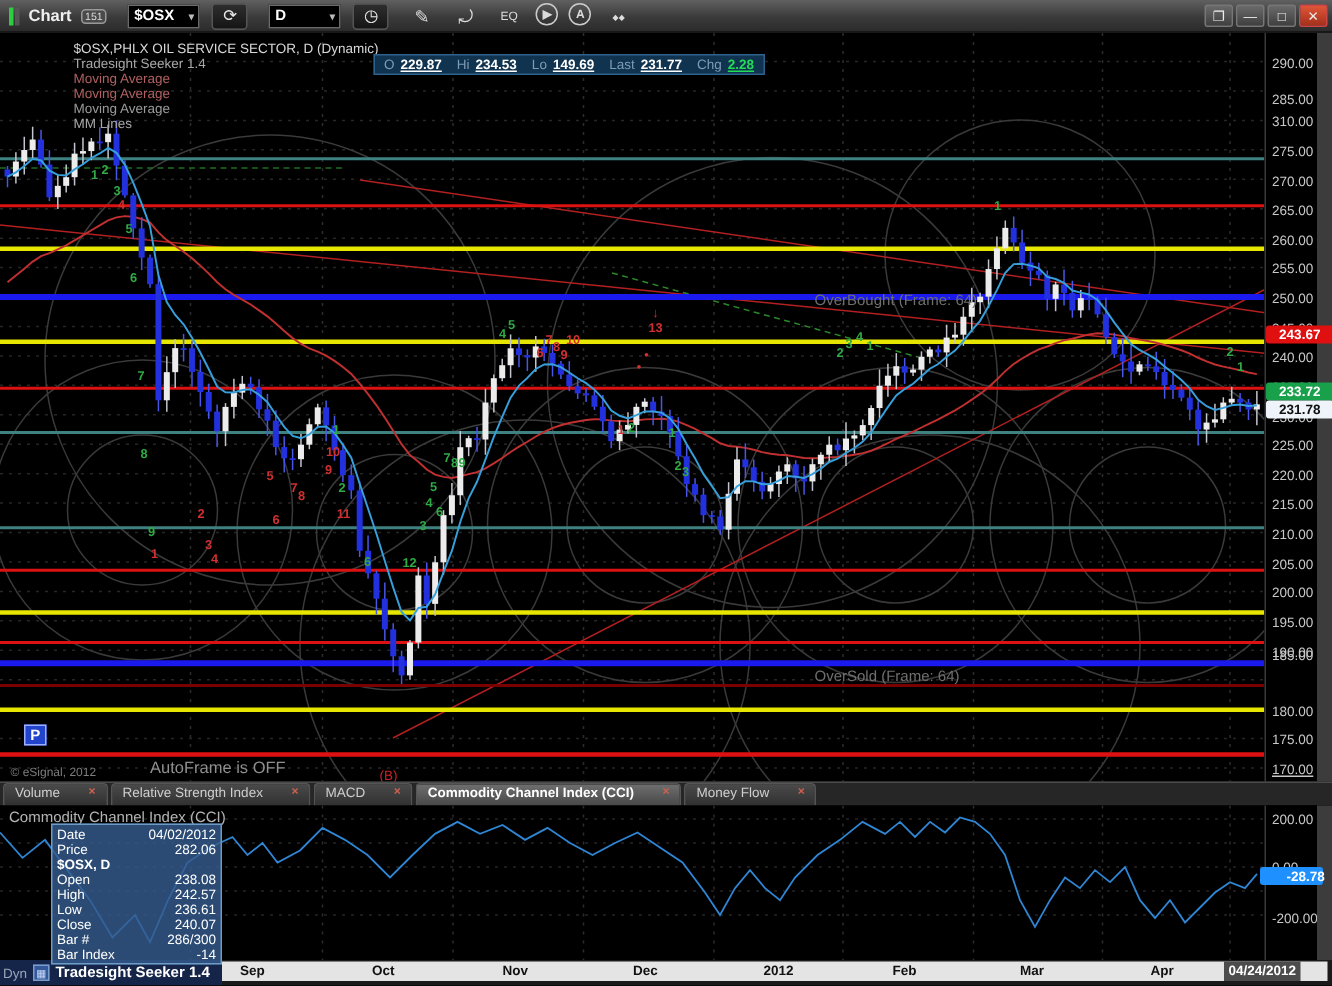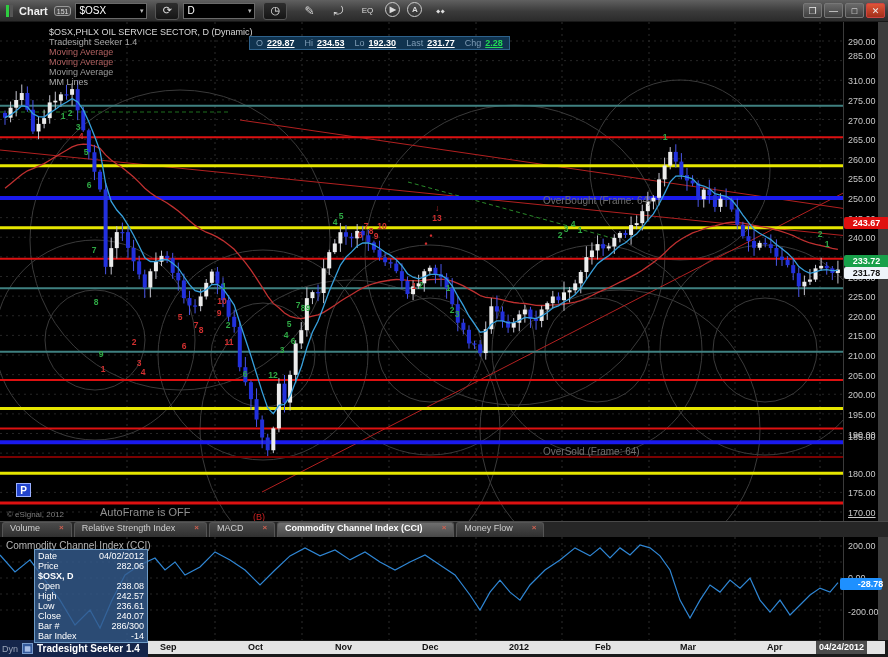--- a/index.html
+++ b/index.html
@@ -16,22 +16,22 @@
     display:flex; align-items:center; gap:4px; padding:0 4px;
     border-bottom:1px solid #181818;
   }
   .tb-bars { display:flex; gap:1px; margin:0 2px; }
   .tb-bars i { display:block; width:3px; height:12px; background:#555; }
   .tb-bars i.g { background:#2ecc40; }
   #app-label { color:#f0f0f0; font-size:11px; font-weight:bold; margin-right:2px; }
   #app-badge { font-size:7px; color:#ddd; border:1px solid #999; border-radius:3px; padding:0 2px; height:10px; line-height:9px; background:#4a4a4a; }
   .combo {
     display:flex; align-items:center; justify-content:space-between;
-    width:72px; height:16px; background:#000; border:1px solid #6a6a6a;
-    color:#fff; font-size:10px; font-weight:normal; padding:0 3px; margin-left:0; cursor:default;
+    width:48px; height:16px; background:#000; border:1px solid #6a6a6a;
+    color:#fff; font-size:10px; font-weight:bold; padding:0 3px; margin-left:10px; cursor:default;
   }
   .combo .caret { color:#bbb; font-size:7px; }
   .tb-btn {
     width:24px; height:18px; margin-left:4px; border:1px solid #555; border-radius:3px;
     background:linear-gradient(#2e2e2e,#151515); color:#e8e8e8; font-size:11px;
     display:flex; align-items:center; justify-content:center; cursor:default;
   }
   .tb-ico { width:22px; height:18px; margin-left:7px; color:#dcdcdc; font-size:12px;
     display:flex; align-items:center; justify-content:center; cursor:default; }
   .tb-ico.small { font-size:8px; letter-spacing:0; }
@@ -562,21 +562,21 @@
         <text x="376" y="217" fill="#d23030" font-size="8.5" font-weight="bold" text-anchor="middle" font-family="Liberation Sans, sans-serif">9</text>
         <text x="382" y="207" fill="#d23030" font-size="8.5" font-weight="bold" text-anchor="middle" font-family="Liberation Sans, sans-serif">10</text>
         <text x="414" y="267" fill="#d23030" font-size="8.5" font-weight="bold" text-anchor="middle" font-family="Liberation Sans, sans-serif">1</text>
         <text x="437" y="189" fill="#d23030" font-size="8.5" font-weight="bold" text-anchor="middle" font-family="Liberation Sans, sans-serif">↓</text>
         <text x="437" y="199" fill="#d23030" font-size="8.5" font-weight="bold" text-anchor="middle" font-family="Liberation Sans, sans-serif">13</text>
         <text x="431" y="217" fill="#d23030" font-size="8.5" font-weight="bold" text-anchor="middle" font-family="Liberation Sans, sans-serif">•</text>
         <text x="426" y="225" fill="#d23030" font-size="8.5" font-weight="bold" text-anchor="middle" font-family="Liberation Sans, sans-serif">•</text>
       </svg>
     <div id="price-axis">
         <div class="ptick" style="top: 15px;">290.00</div>
-        <div class="ptick" style="top: 29px;">285.00</div>
+        <div class="ptick" style="top: 39px;">285.00</div>
         <div class="ptick" style="top: 54.25px;">310.00</div>
         <div class="ptick" style="top: 73.875px;">275.00</div>
         <div class="ptick" style="top: 93.5px;">270.00</div>
         <div class="ptick" style="top: 113.125px;">265.00</div>
         <div class="ptick" style="top: 132.75px;">260.00</div>
         <div class="ptick" style="top: 152.375px;">255.00</div>
         <div class="ptick" style="top: 172px;">250.00</div>
         <div class="ptick" style="top: 191.625px;">245.00</div>
         <div class="ptick" style="top: 211.25px;">240.00</div>
         <div class="ptick" style="top: 230.875px;">235.00</div>
@@ -610,21 +610,21 @@
         <span class="pair">
           <span class="lbl">O</span>
           <span class="val">229.87</span>
         </span>
         <span class="pair">
           <span class="lbl">Hi</span>
           <span class="val">234.53</span>
         </span>
         <span class="pair">
           <span class="lbl">Lo</span>
-          <span class="val">192.30</span>
+          <span class="val">149.69</span>
         </span>
         <span class="pair">
           <span class="lbl">Last</span>
           <span class="val">231.77</span>
         </span>
         <span class="pair">
           <span class="lbl">Chg</span>
           <span class="val chg">2.28</span>
         </span>
       </div>

